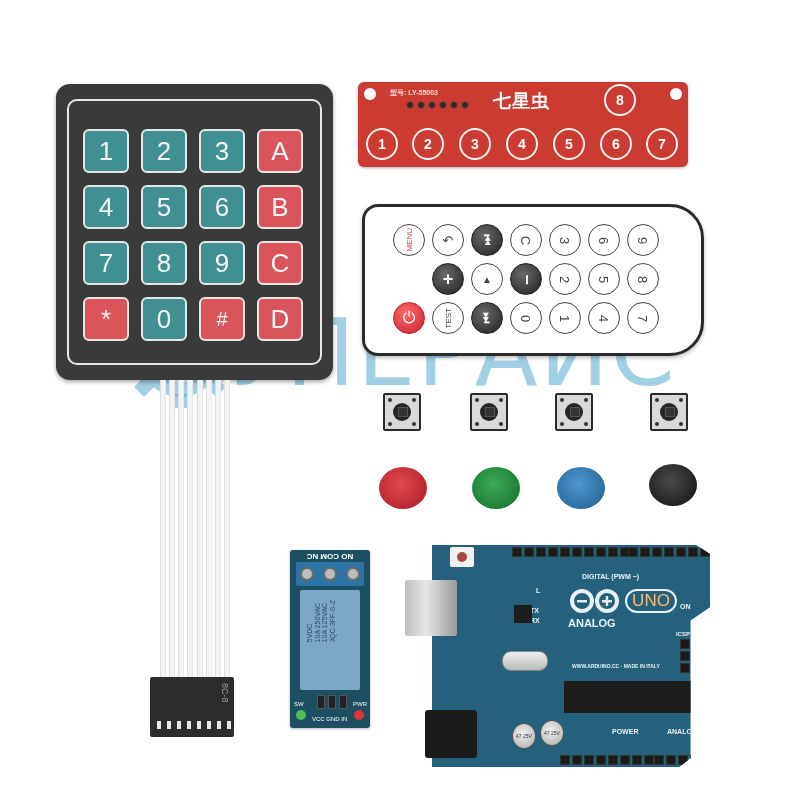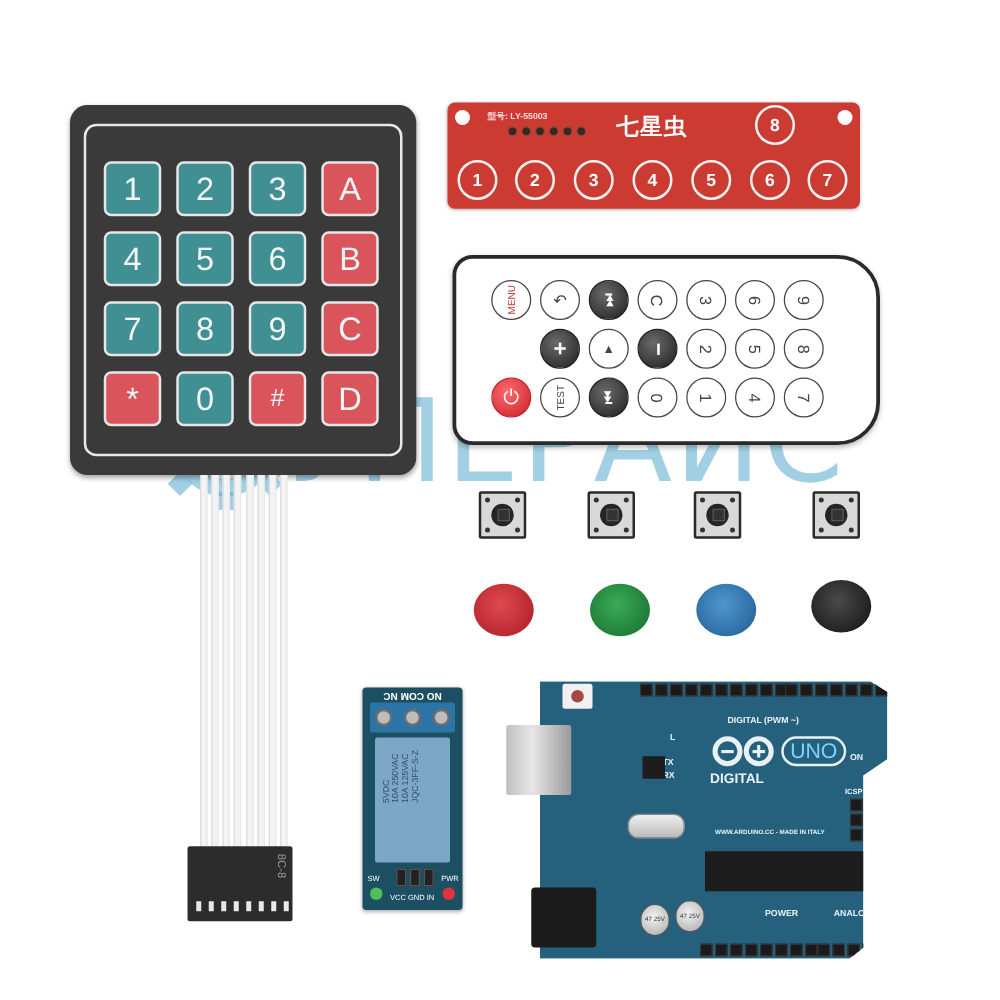--- a/index.html
+++ b/index.html
@@ -68,21 +68,21 @@
   
   .uno{left:432px;top:545px;width:278px;height:222px;background:#25617d;clip-path:polygon(0 0,95% 0,100% 4%,100% 28%,93% 34%,93% 96%,89% 100%,0 100%);}
   .uno-inner{position:absolute;inset:0;}
   .header-row{position:absolute;display:flex;gap:2px;}
   .hpin{width:10px;height:10px;background:#1a1a1a;border:1px solid #333;box-sizing:border-box;}
   .usb{left:405px;top:580px;width:52px;height:56px;background:linear-gradient(90deg,#bfbfbf,#e6e6e6 40%,#9a9a9a);border-radius:2px;}
   .jack{left:425px;top:710px;width:52px;height:48px;background:#1b1b1b;border-radius:3px;}
   .chip{position:absolute;background:#1d1d1d;}
   .uno-text{position:absolute;color:#e8f1f5;font-weight:bold;}
   .logo-inf{position:absolute;left:137px;top:43px;width:52px;height:26px;}
-  .uno-badge{position:absolute;left:193px;top:44px;width:52px;height:24px;border:2px solid #e8f1f5;border-radius:12px;color:#7dd3fc;font-size:17px;display:flex;align-items:center;justify-content:center;box-sizing:border-box;}
+  .uno-badge{position:absolute;left:193px;top:44px;width:52px;height:24px;border:2px solid #e8f1f5;border-radius:12px;color:#fdba74;font-size:17px;display:flex;align-items:center;justify-content:center;box-sizing:border-box;}
   .cap-e{position:absolute;width:22px;height:24px;border-radius:50%;background:radial-gradient(circle at 45% 40%,#f2f2f2,#a9a9a9);border:1px solid #555;font-size:5px;color:#333;display:flex;align-items:center;justify-content:center;}
   .crystal{position:absolute;left:70px;top:106px;width:44px;height:18px;border-radius:9px;background:linear-gradient(#eee,#bbb);border:1px solid #888;}
   .reset{position:absolute;left:18px;top:2px;width:24px;height:20px;background:#f1f1f1;border-radius:2px;}
   .reset-dot{position:absolute;left:7px;top:5px;width:10px;height:10px;border-radius:50%;background:#a64646;}
 </style>
 </head>
 <body>
 
 <div class="abs watermark">
   <svg class="wm-gear" width="120" height="110" viewBox="0 0 120 110">
@@ -338,21 +338,21 @@
     <svg class="logo-inf" viewBox="0 0 52 26">
       <g fill="none" stroke="#e8f1f5" stroke-width="4">
         <circle cx="13" cy="13" r="10"></circle>
           <circle cx="38" cy="13" r="10"></circle>
       </g>
       <rect x="8" y="12" width="10" height="2.5" fill="#e8f1f5"></rect>
       <rect x="33" y="12" width="10" height="2.5" fill="#e8f1f5"></rect>
         <rect x="36.7" y="8" width="2.5" height="10" fill="#e8f1f5"></rect>
     </svg>
     <div class="uno-badge">UNO</div>
-    <div class="uno-text" style="left:136px;top:72px;font-size:11px;">DIGITAL</div>
+    <div class="uno-text" style="left:136px;top:72px;font-size:11px;">ANALOG</div>
     <div class="uno-text" style="left:248px;top:58px;font-size:7px;">ON</div>
     <div class="uno-text" style="left:244px;top:86px;font-size:6px;">ICSP</div>
     <div class="header-row" style="left:248px;top:94px;flex-direction:column;">
       <div class="hpin"></div>
         <div class="hpin"></div>
         <div class="hpin"></div>
     </div>
     <div class="uno-text" style="left:140px;top:118px;font-size:5px;">WWW.ARDUINO.CC - MADE IN ITALY</div>
     <div class="chip" style="left:132px;top:136px;width:145px;height:32px;"></div>
     <div class="chip" style="left:82px;top:60px;width:18px;height:18px;"></div>

